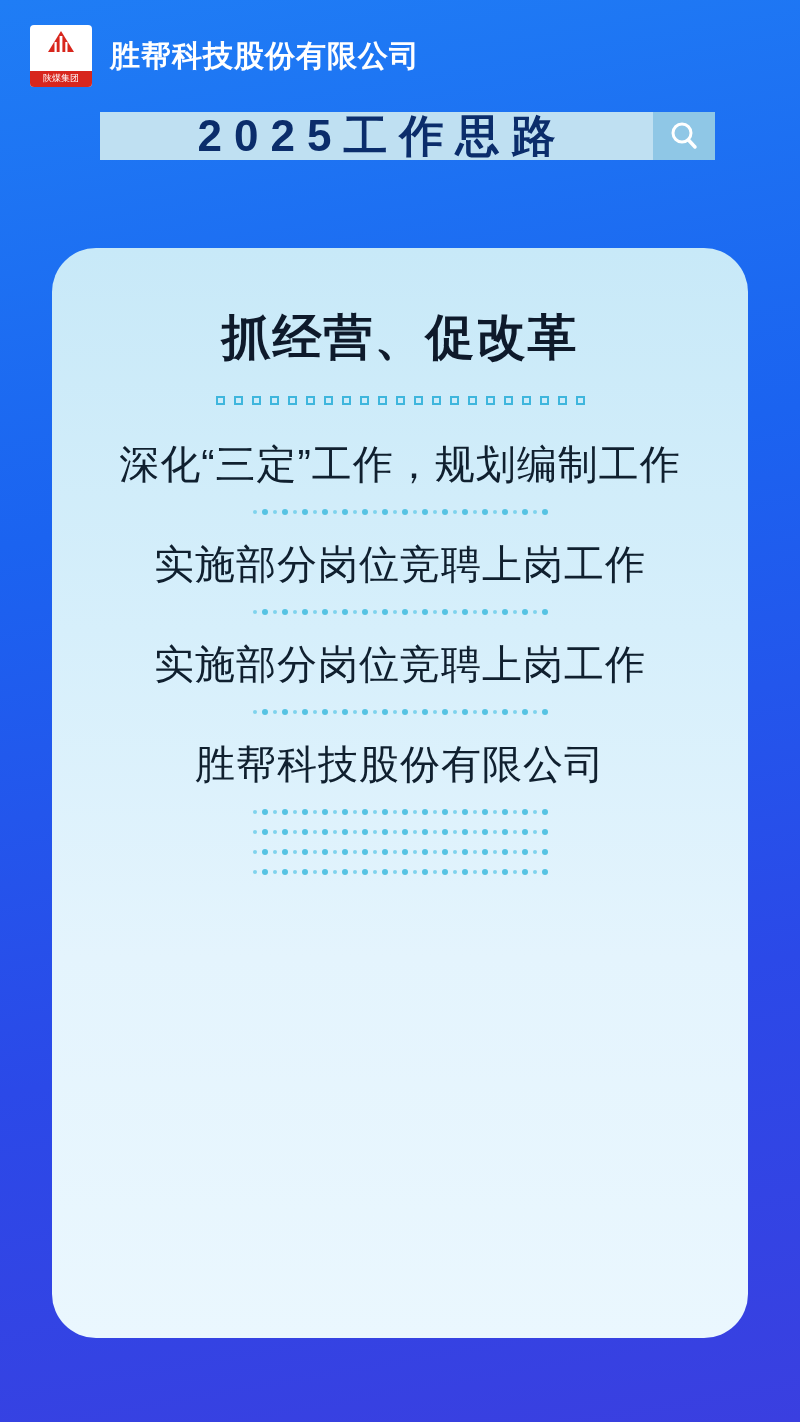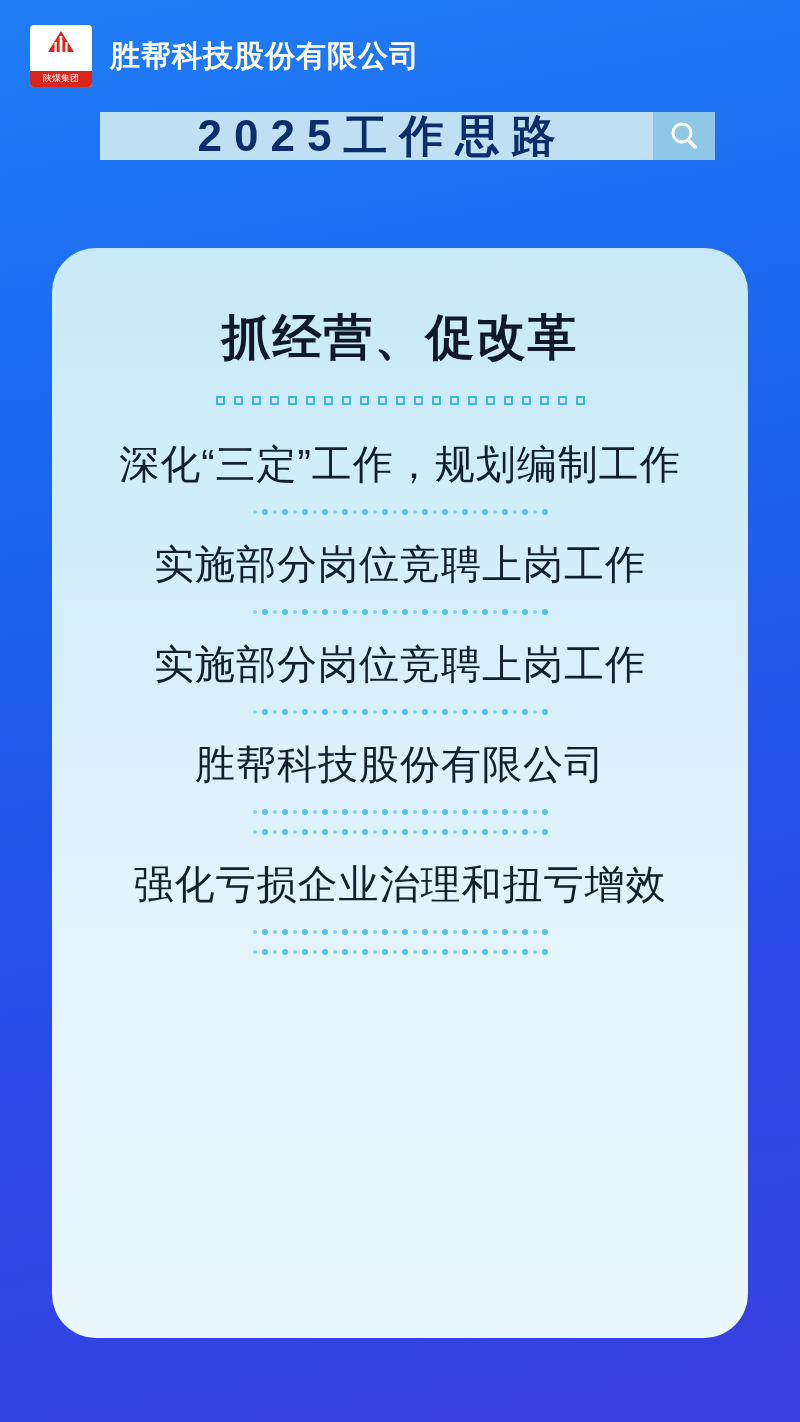--- a/index.html
+++ b/index.html
@@ -413,21 +413,20 @@
             <span class="wdot small"></span>
             <span class="wdot"></span>
             <span class="wdot small"></span>
             <span class="wdot"></span>
             <span class="wdot small"></span>
             <span class="wdot"></span>
         </div>
       </div>
 
       <div class="item">
-        <div class="item-text">强化亏损企业治理和扭亏增效</div>
         <div class="wave-divider">
           <span class="wdot small"></span>
             <span class="wdot"></span>
             <span class="wdot small"></span>
             <span class="wdot"></span>
             <span class="wdot small"></span>
             <span class="wdot"></span>
             <span class="wdot small"></span>
             <span class="wdot"></span>
             <span class="wdot small"></span>

